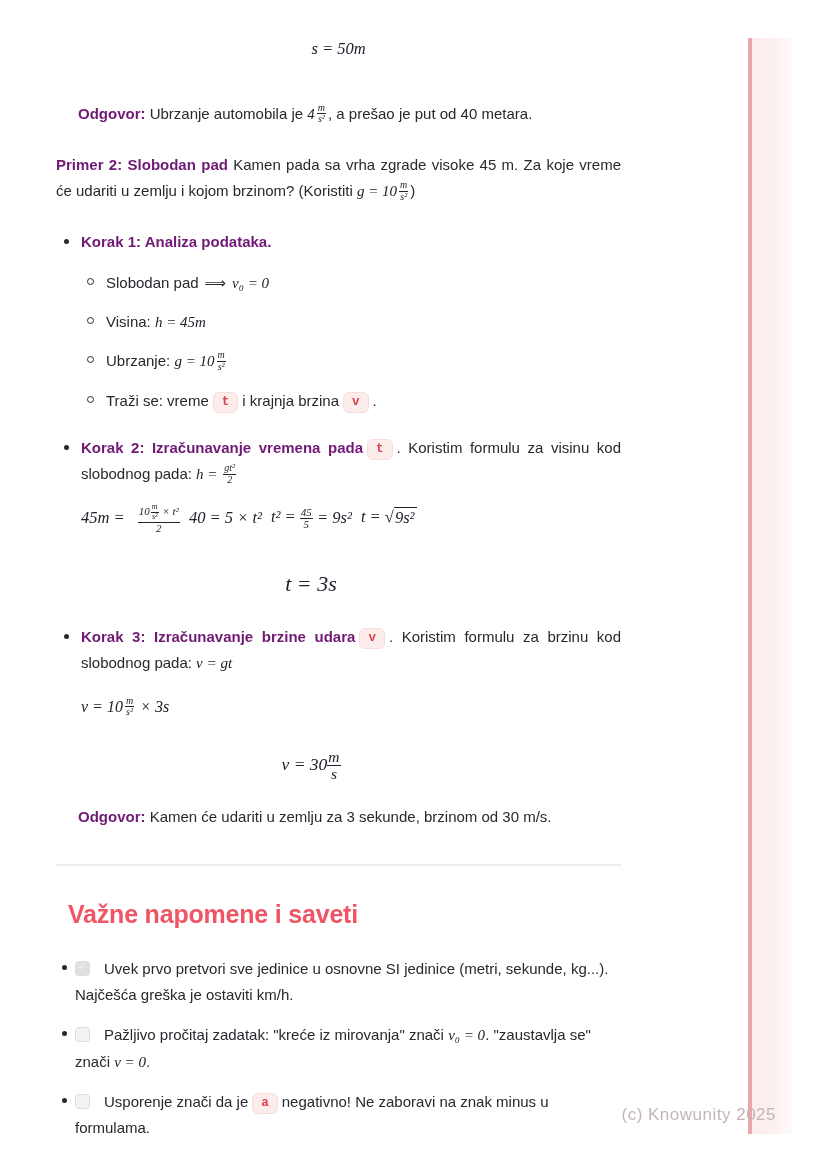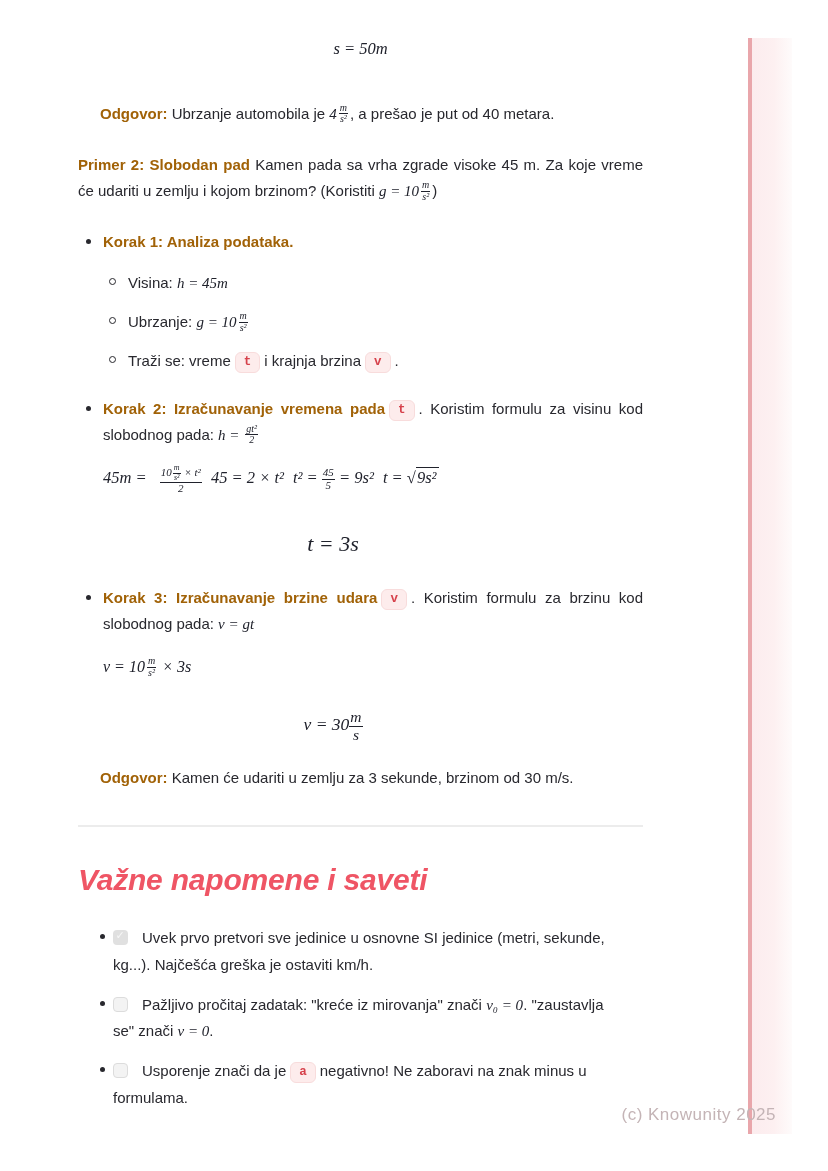--- a/index.html
+++ b/index.html
@@ -7,32 +7,32 @@
     width:828px;height:1171px;position:relative;background:#ffffff;
     font-family:"Liberation Sans","DejaVu Sans",sans-serif;
     font-size:15px;line-height:1.75;color:#28282e;overflow:hidden;
   }
   .side-bar{
     position:absolute;left:748px;top:38px;width:40px;height:1096px;
     border-left:4px solid #e9a6ab;
     background:linear-gradient(to right,#fcecee 0%,#fdf0f1 55%,#fefbfb 100%);
     z-index:1;
   }
-  .content{position:absolute;left:78px;top:0;width:565px;z-index:2;}
+  .content{position:absolute;left:56px;top:0;width:565px;z-index:2;}
   .math{font-family:"Liberation Serif","DejaVu Serif",serif;font-style:italic;color:#20222c;}
   .arrow{font-family:"DejaVu Sans",sans-serif;font-style:normal;margin:0 6px;}
   .frac{display:inline-flex;flex-direction:column;text-align:center;vertical-align:middle;line-height:1.08;}
   .frac .fnum{border-bottom:1px solid #20222c;padding:0 1px;display:block;}
   .frac .fden{display:block;}
   .mini{font-size:10px;margin:0 2px;transform:translateY(-1px);}
   .tiny{font-size:8px;margin:0 1px;}
   .eq-display{text-align:center;font-size:16.5px;}
   .eq-s{padding-top:35px;margin:0 0 37px 0;}
   .odgovor{padding-left:22px;margin:0 0 25px 0;}
-  .bold{font-weight:bold;color:#a16207;}
+  .bold{font-weight:bold;color:#701a75;}
   .para{text-align:justify;margin:0 0 24px 0;}
   ul.main{list-style:none;margin:0 0 8px 0;padding:0;}
   ul.main > li{position:relative;padding-left:25px;margin-bottom:21px;text-align:justify;}
   ul.main > li::before{content:"";position:absolute;left:8px;top:10px;width:5px;height:5px;border-radius:50%;background:#28282e;}
   ul.sub{list-style:none;margin:15px 0 0 0;padding:0;text-align:left;}
   ul.sub > li{position:relative;padding-left:25px;margin-bottom:13px;}
   ul.sub > li::before{content:"";position:absolute;left:6px;top:8px;width:5px;height:5px;border-radius:50%;border:1.4px solid #28282e;background:transparent;box-sizing:border-box;width:7px;height:7px;}
   .badge{
     display:inline-block;font-family:"Liberation Mono","DejaVu Sans Mono",monospace;
     font-weight:bold;font-size:12.5px;color:#d6414b;background:#fdecec;
@@ -42,22 +42,22 @@
   .eq-row{margin:16px 0 4px 0;font-size:16.5px;text-align:left;}
   .eq-row .seg{margin-right:9px;}
   .fr-mid{font-size:11px;vertical-align:middle;}
   .sqrt .rad{font-style:normal;}
   .sqrt .sqrt-arg{border-top:1.3px solid #20222c;padding:0 2px 0 1px;}
   .eq-center{text-align:center;margin:30px 80px 10px 0;font-size:22px;}
   .eq-left{margin:16px 0 6px 0;font-size:16px;text-align:left;}
   .eq-v30{font-size:17.5px;margin:28px 80px 6px 0;}
   .eq-v30 .frac{font-size:15.5px;}
   .divider{border:none;border-top:2px solid #ececec;margin:34px 0 0 0;}
-  h2.notes-title{font-size:30px;font-weight:bold;color:#ef5565;margin:27px 0 19px 0;letter-spacing:-0.2px;font-style:italic;}
-  ul.notes{list-style:none;margin:17px;padding:0;}
+  h2.notes-title{font-size:25px;font-weight:bold;color:#ef5565;margin:27px 0 19px 12px;letter-spacing:-0.2px;}
+  ul.notes{list-style:none;margin:1px;padding:0;}
   ul.notes > li{position:relative;padding-left:18px;margin-bottom:14px;text-align:left;}
   ul.notes > li::before{content:"";position:absolute;left:5px;top:9px;width:5px;height:5px;border-radius:50%;background:#28282e;}
   .checkbox{
     display:inline-block;width:15px;height:15px;border-radius:4px;margin-right:14px;
     vertical-align:-2px;position:relative;box-sizing:border-box;
   }
   .checkbox[data-state="checked"]{background:#e0e0e0;}
   .checkbox[data-state="checked"]::after{
     content:"\2713";position:absolute;left:2.5px;top:-4px;font-size:11px;font-weight:bold;color:#f7f7f7;
   }
@@ -86,20 +86,21 @@
   <p class="para"><span class="bold">Primer 2: Slobodan pad</span><span> Kamen pada sa vrha zgrade visoke 45 m. Za koje vreme će udariti u zemlju i kojom brzinom? (Koristiti </span><span class="math">g = 10</span><span class="math frac mini">
         <span class="fnum">m</span>
         <span class="fden">s²</span>
       </span><span>)</span></p>
 
   <ul class="main">
 
     <li>
       <span class="bold">Korak 1: Analiza podataka.</span>
       <ul class="sub">
+        <li><span>Slobodan pad</span><span class="arrow">⟹</span><span class="math">v₀ = 0</span></li>
         <li><span>Visina: </span><span class="math">h = 45m</span></li>
         <li><span>Ubrzanje: </span><span class="math">g = 10</span><span class="math frac mini">
               <span class="fnum">m</span>
               <span class="fden">s²</span>
             </span></li>
         <li><span>Traži se: vreme</span><span class="badge">t</span><span>i krajnja brzina</span><span class="badge">v</span><span>.</span></li>
       </ul>
     </li>
 
     <li>
@@ -108,21 +109,21 @@
           <span class="fden">2</span>
         </span>
 
       <div class="eq-row math">
         <span class="seg">45m = </span><span class="frac fr-mid seg">
             <span class="fnum"><span>10</span><span class="frac tiny">
                 <span class="fnum">m</span>
                 <span class="fden">s²</span>
               </span><span> × t²</span></span>
             <span class="fden">2</span>
-          </span><span class="seg">45 = 2 × t²</span><span>t² = </span><span class="frac fr-mid">
+          </span><span class="seg">40 = 5 × t²</span><span>t² = </span><span class="frac fr-mid">
             <span class="fnum">45</span>
             <span class="fden">5</span>
           </span><span class="seg"> = 9s²</span><span>t = </span><span class="sqrt"><span class="rad">√</span><span class="sqrt-arg">9s²</span></span>
       </div>
 
       <div class="eq-center math">
         <span>t = 3s</span>
       </div>
     </li>
 

